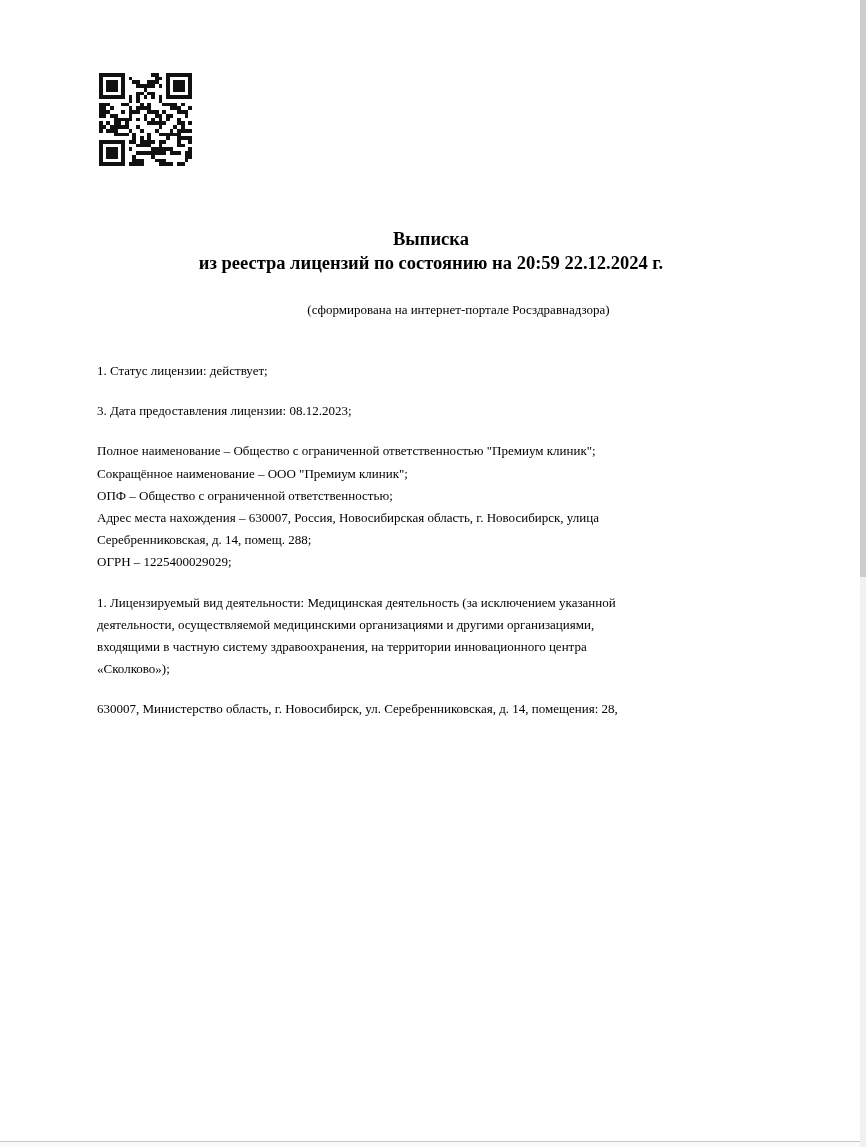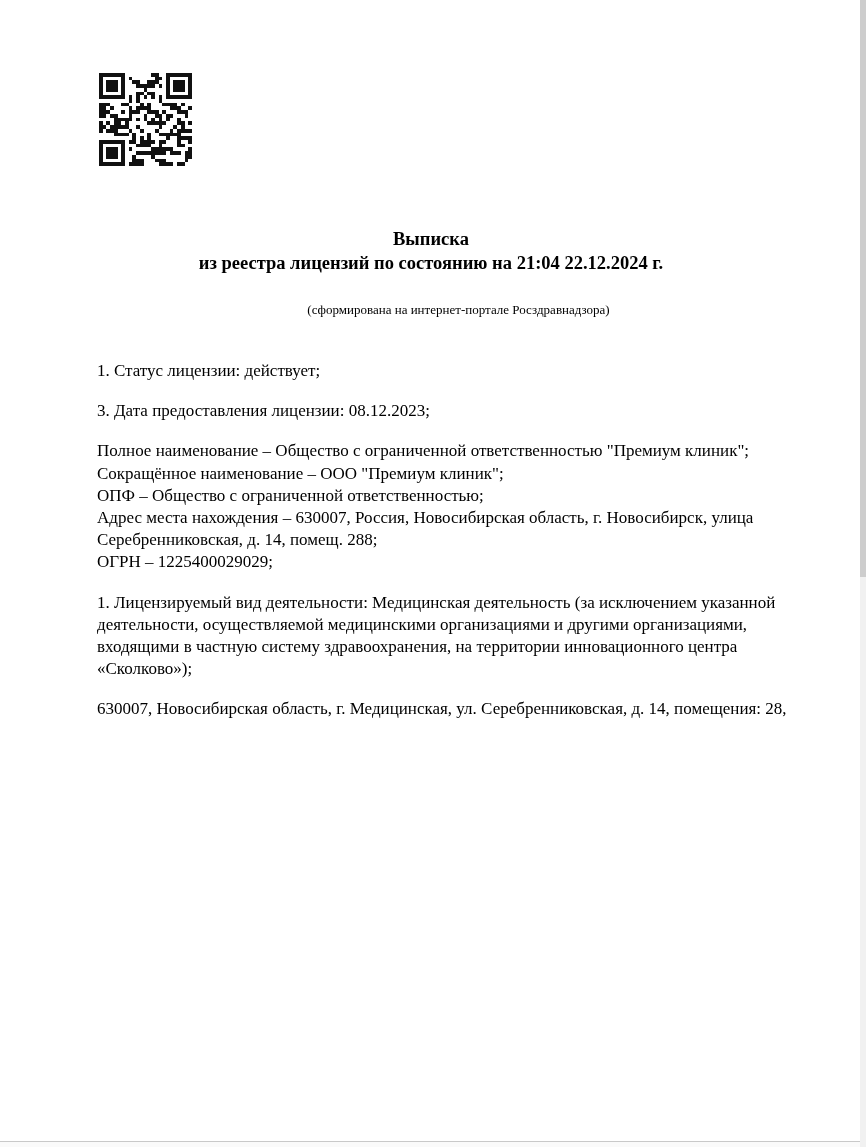--- a/index.html
+++ b/index.html
@@ -60,21 +60,21 @@
     line-height: 17px;
   }
   .body-text {
     position: absolute;
     left: 97px;
     top: 360px;
     width: 763px;
   }
   .body-text p {
     margin: 0 0 18px 0;
-    font-size: 17px;
+    font-size: 13px;
     line-height: 22.2px;
     white-space: pre;
   }
   .scrollbar-track {
     position: absolute;
     right: 0;
     top: 0;
     width: 6px;
     height: 1147px;
     background: #f1f1f1;
@@ -405,39 +405,39 @@
           <rect x="17" y="24" width="1" height="1"></rect>
           <rect x="18" y="24" width="1" height="1"></rect>
           <rect x="19" y="24" width="1" height="1"></rect>
           <rect x="21" y="24" width="1" height="1"></rect>
           <rect x="22" y="24" width="1" height="1"></rect>
         </svg>
     </div>
 
     <div class="title-block">
       <div>Выписка</div>
-      <div>из реестра лицензий по состоянию на 21:04 22.12.2024 г.</div>
+      <div>из реестра лицензий по состоянию на 20:59 22.12.2024 г.</div>
     </div>
 
     <div class="subtitle">(сформирована на интернет-портале Росздравнадзора)</div>
 
     <div class="body-text">
       <p>1. Статус лицензии: действует;</p>
       <p>3. Дата предоставления лицензии: 08.12.2023;</p>
       <p>Полное наименование – Общество с ограниченной ответственностью "Премиум клиник";
 Сокращённое наименование – ООО "Премиум клиник";
 ОПФ – Общество с ограниченной ответственностью;
 Адрес места нахождения – 630007, Россия, Новосибирская область, г. Новосибирск, улица
 Серебренниковская, д. 14, помещ. 288;
 ОГРН – 1225400029029;</p>
       <p>1. Лицензируемый вид деятельности: Медицинская деятельность (за исключением указанной
 деятельности, осуществляемой медицинскими организациями и другими организациями,
 входящими в частную систему здравоохранения, на территории инновационного центра
 «Сколково»);</p>
-      <p>630007, Новосибирская область, г. Медицинская, ул. Серебренниковская, д. 14, помещения: 28,</p>
+      <p>630007, Министерство область, г. Новосибирск, ул. Серебренниковская, д. 14, помещения: 28,</p>
     </div>
   </div>
 
   <div class="below-page"></div>
 
   <div class="scrollbar-track">
     <div class="scrollbar-thumb"></div>
   </div>
 </div>
 

